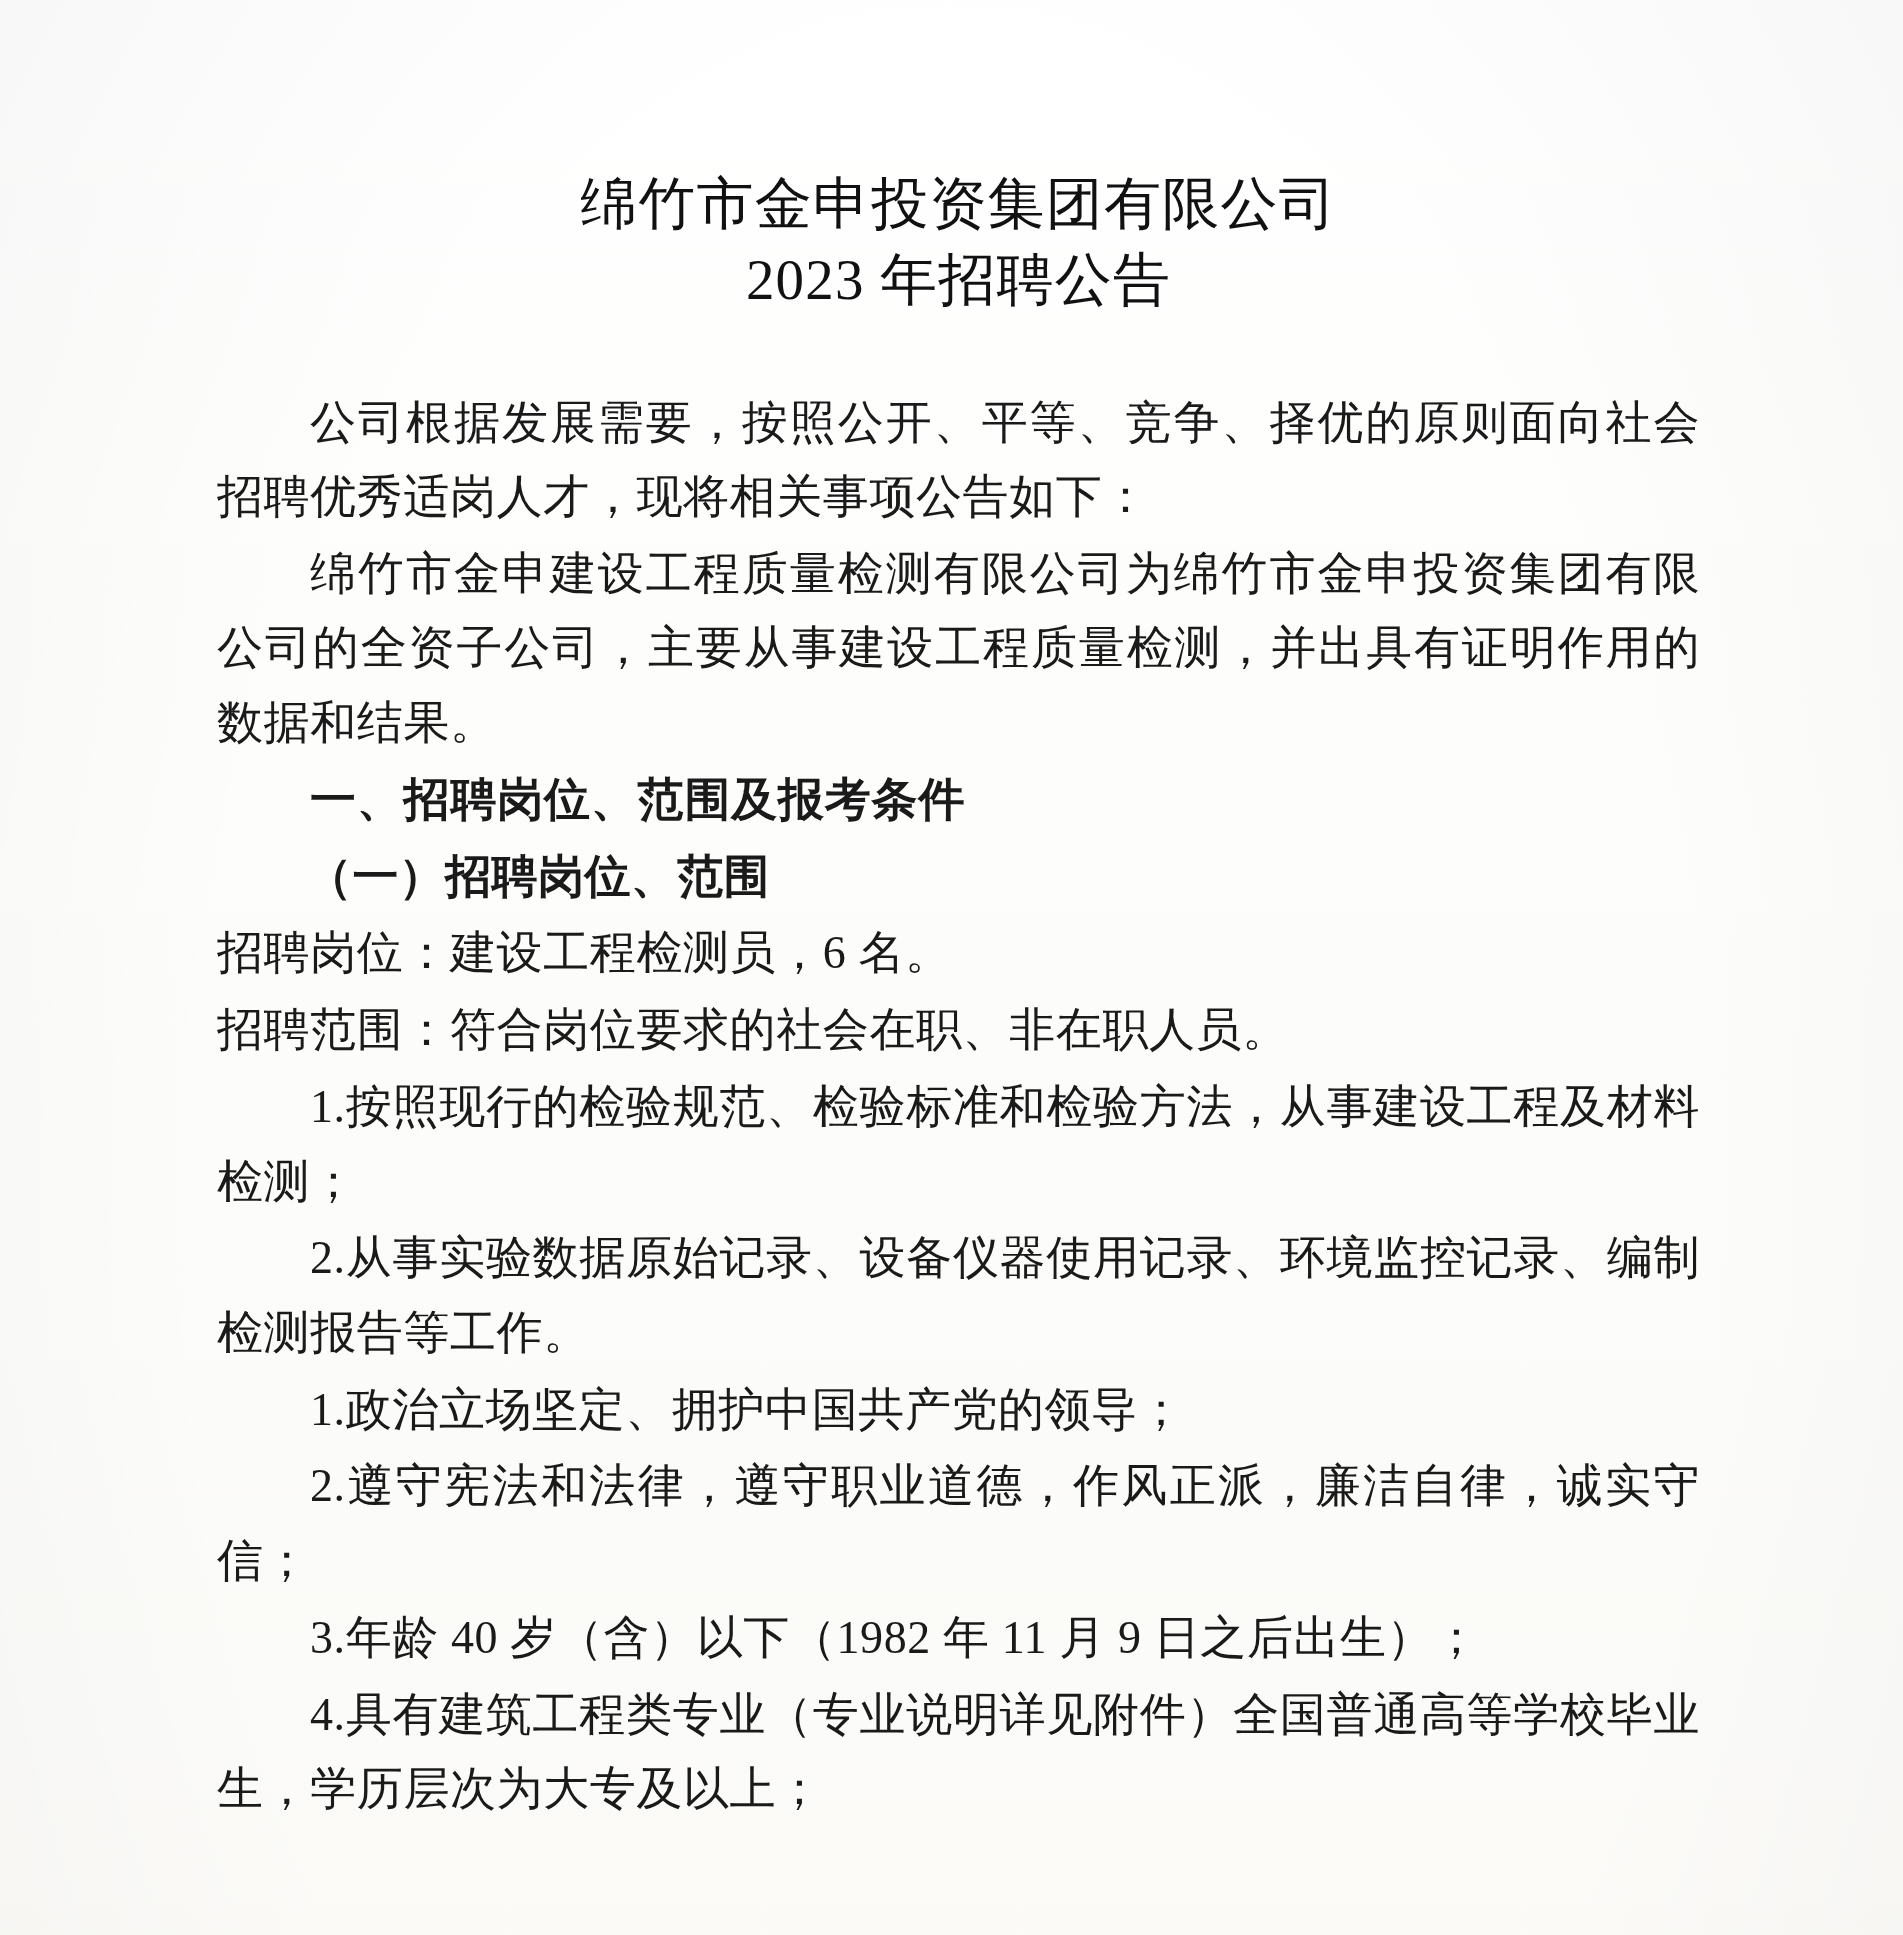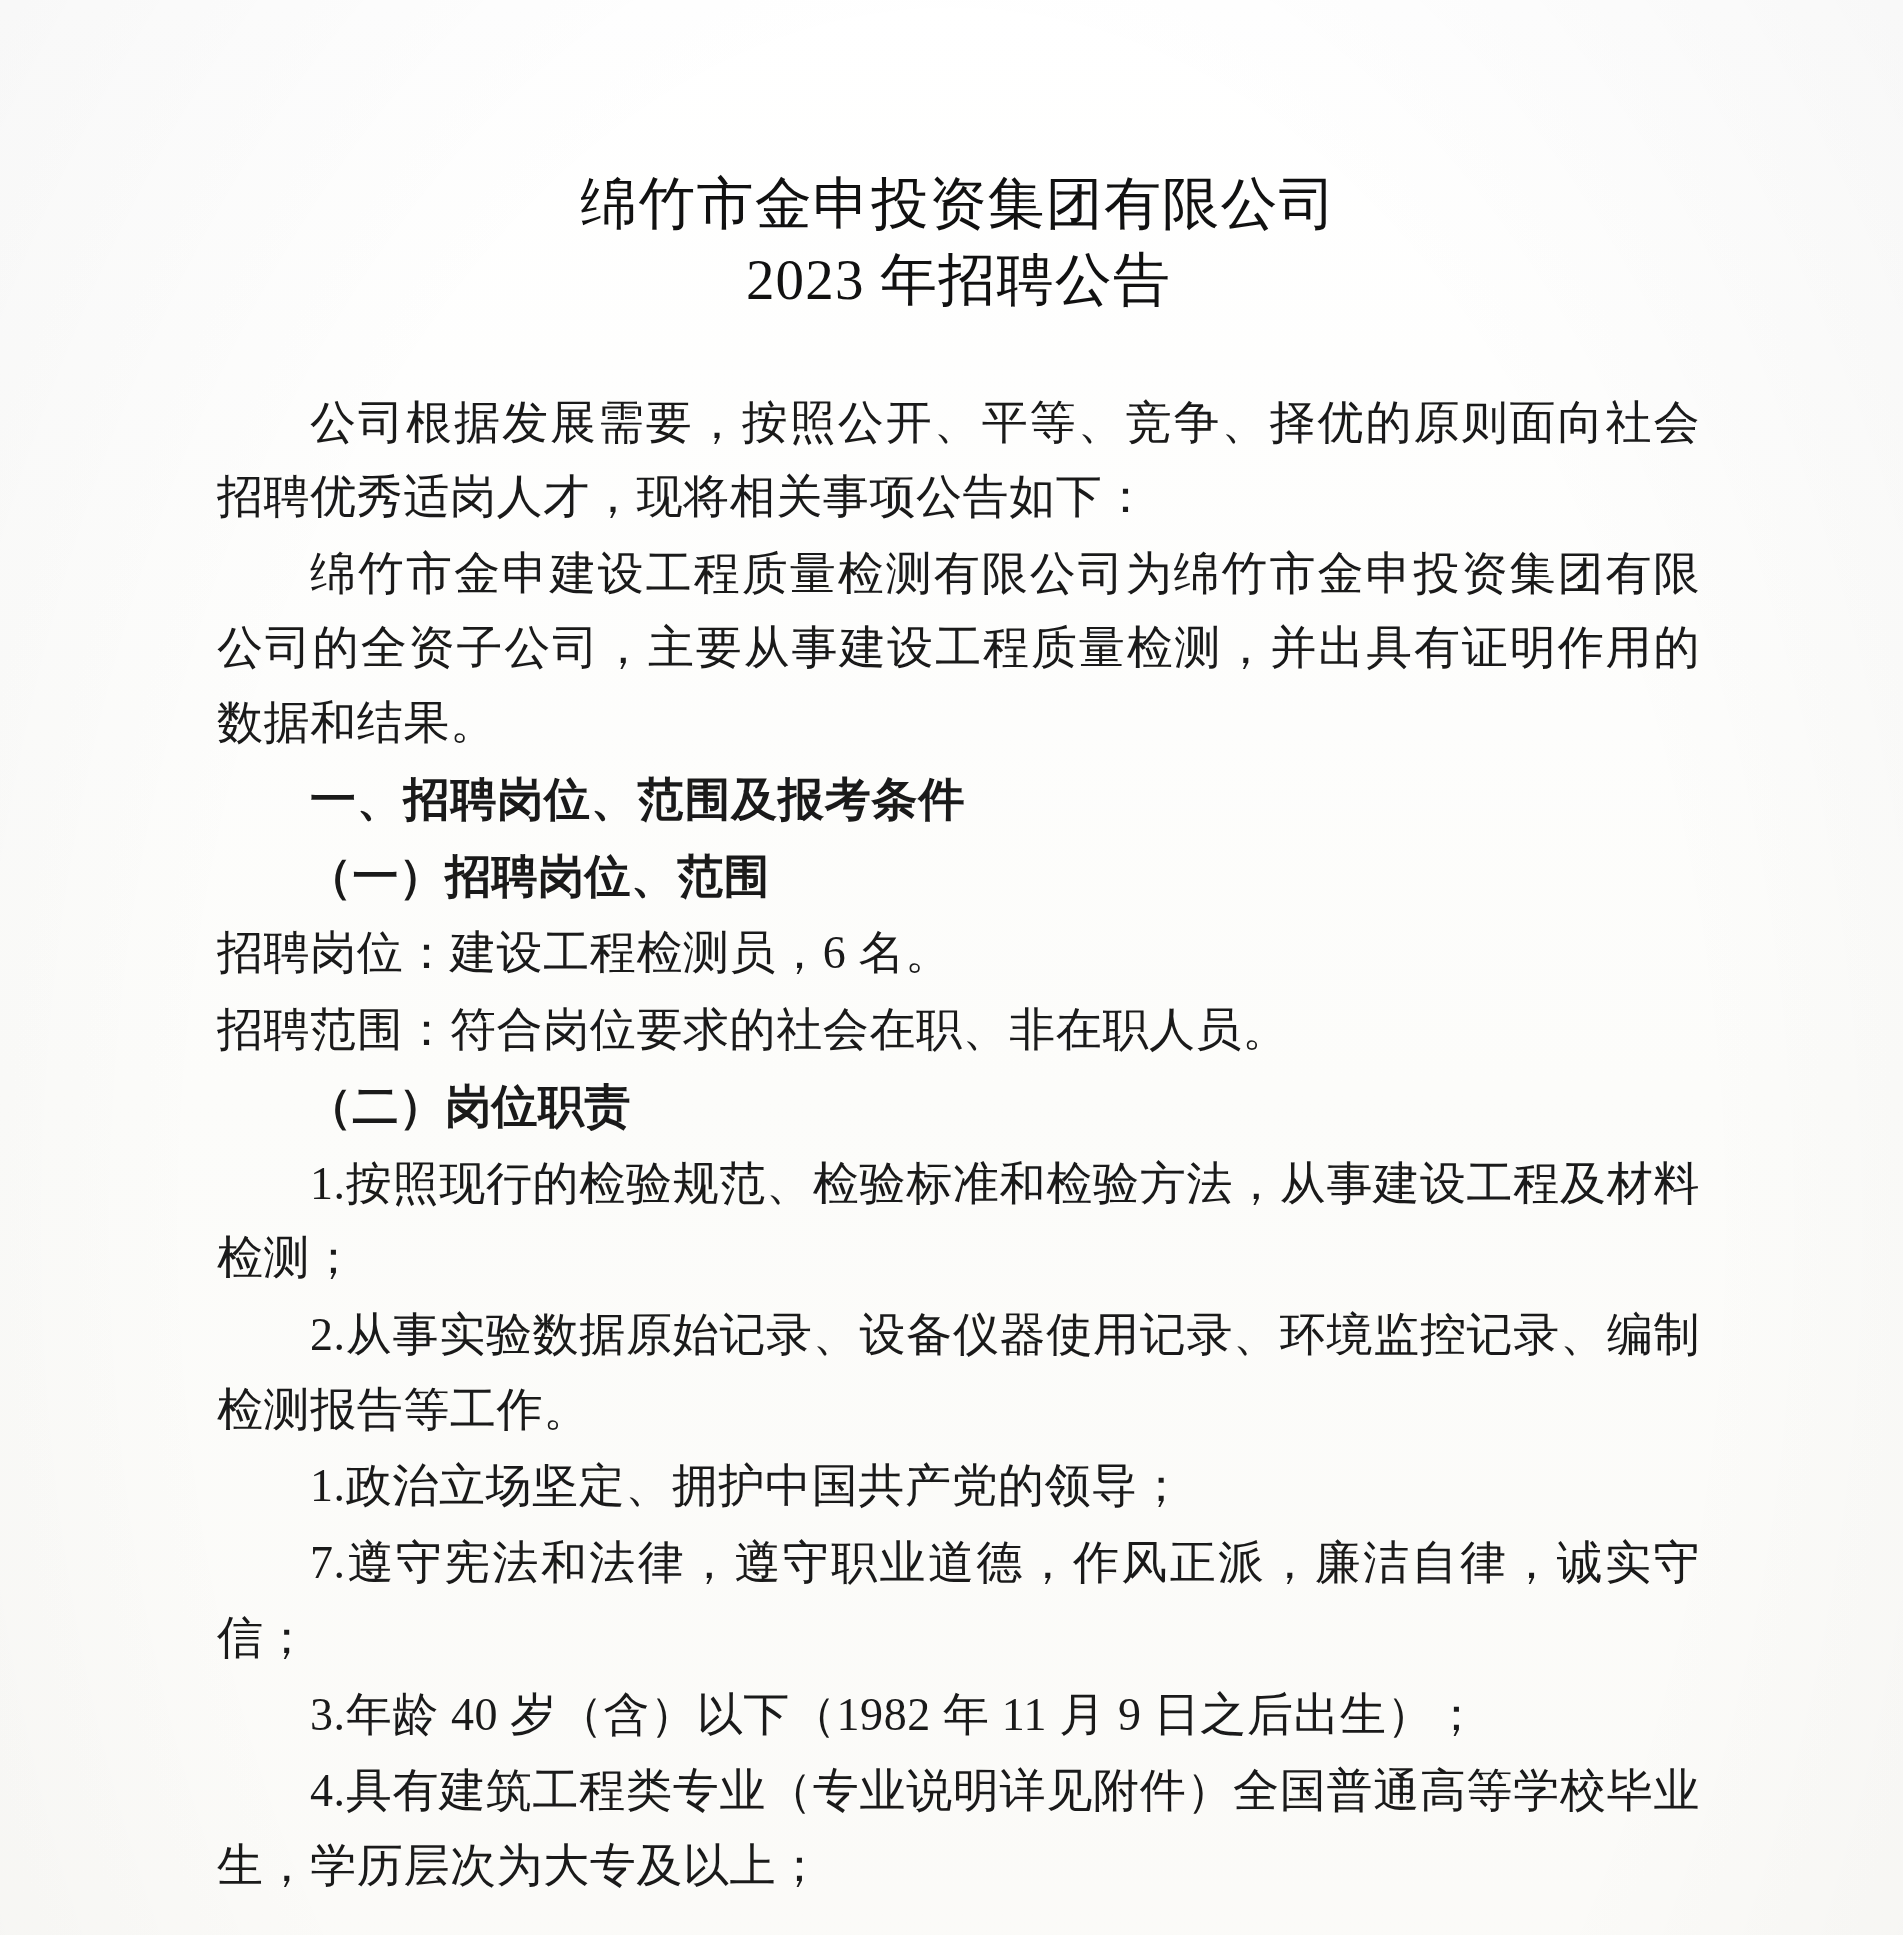--- a/index.html
+++ b/index.html
@@ -95,24 +95,23 @@
       <span class="line2">2023 年招聘公告</span>
     </h1>
 
     <div class="body-block">
       <p class="para indent">公司根据发展需要，按照公开、平等、竞争、择优的原则面向社会招聘优秀适岗人才，现将相关事项公告如下：</p>
       <p class="para indent">绵竹市金申建设工程质量检测有限公司为绵竹市金申投资集团有限公司的全资子公司，主要从事建设工程质量检测，并出具有证明作用的数据和结果。</p>
       <p class="para heading1">一、招聘岗位、范围及报考条件</p>
       <p class="para heading2">（一）招聘岗位、范围</p>
       <p class="para noindent">招聘岗位：建设工程检测员，6 名。</p>
       <p class="para noindent">招聘范围：符合岗位要求的社会在职、非在职人员。</p>
-      <p class="para heading2">（二）岗位职责</p>
       <p class="para item">1.按照现行的检验规范、检验标准和检验方法，从事建设工程及材料检测；</p>
       <p class="para item">2.从事实验数据原始记录、设备仪器使用记录、环境监控记录、编制检测报告等工作。</p>
       <p class="para item">1.政治立场坚定、拥护中国共产党的领导；</p>
-      <p class="para item">7.遵守宪法和法律，遵守职业道德，作风正派，廉洁自律，诚实守信；</p>
+      <p class="para item">2.遵守宪法和法律，遵守职业道德，作风正派，廉洁自律，诚实守信；</p>
       <p class="para item">3.年龄 40 岁（含）以下（1982 年 11 月 9 日之后出生）；</p>
       <p class="para item">4.具有建筑工程类专业（专业说明详见附件）全国普通高等学校毕业生，学历层次为大专及以上；</p>
     </div>
 
   </div>
 </div>
 
 
 </body></html>

